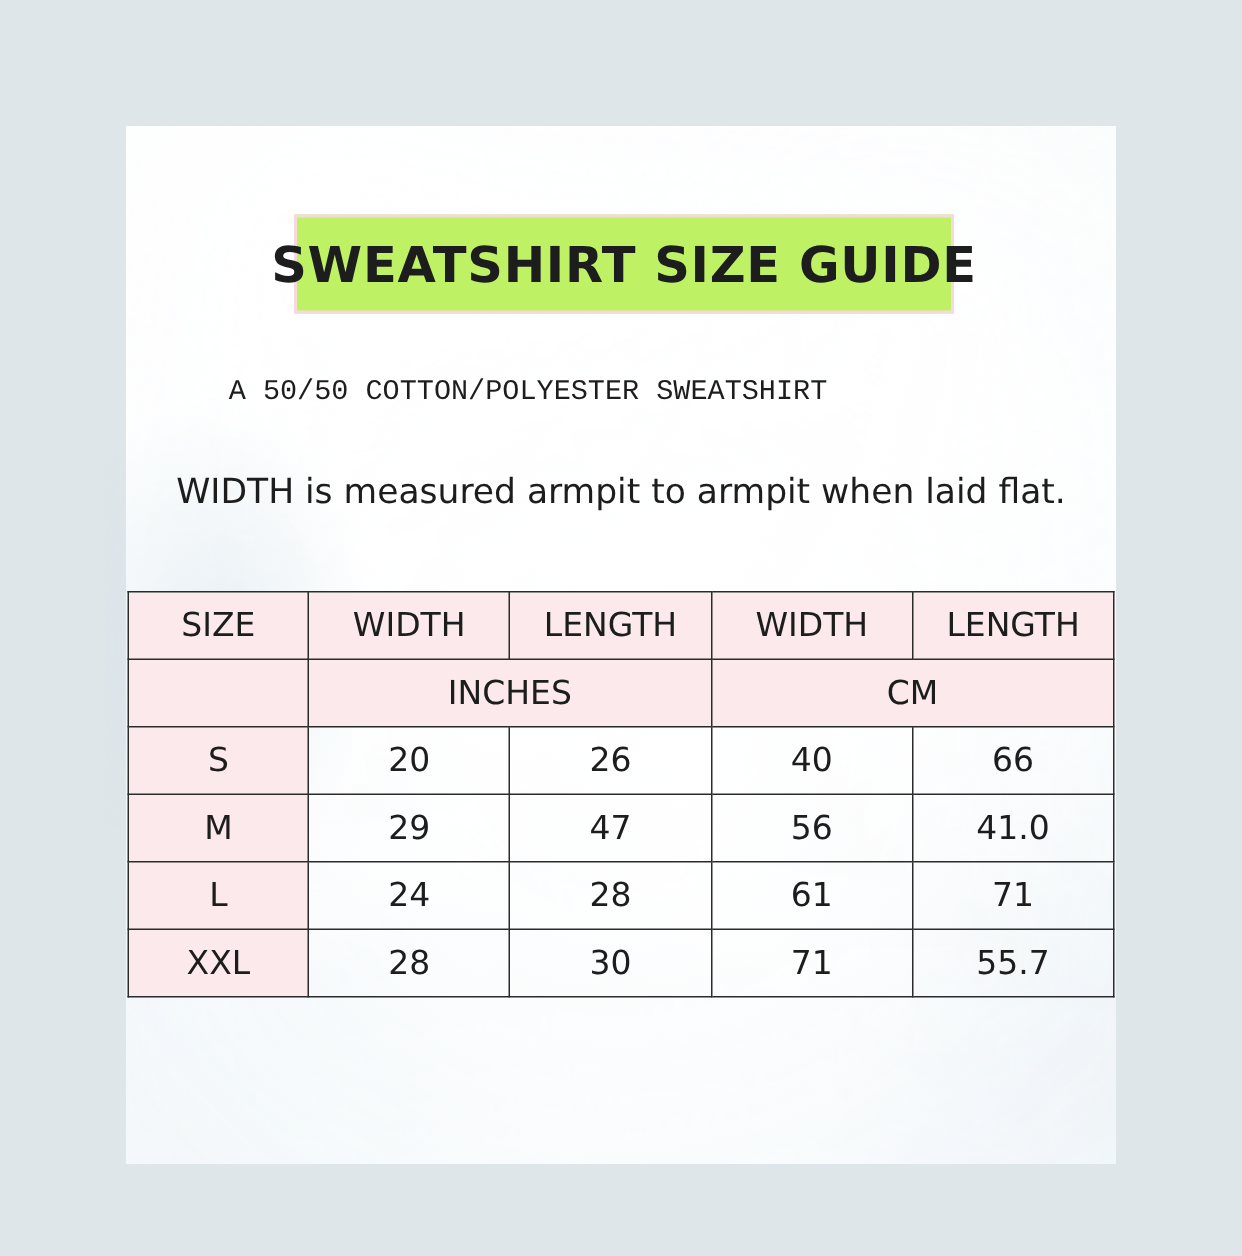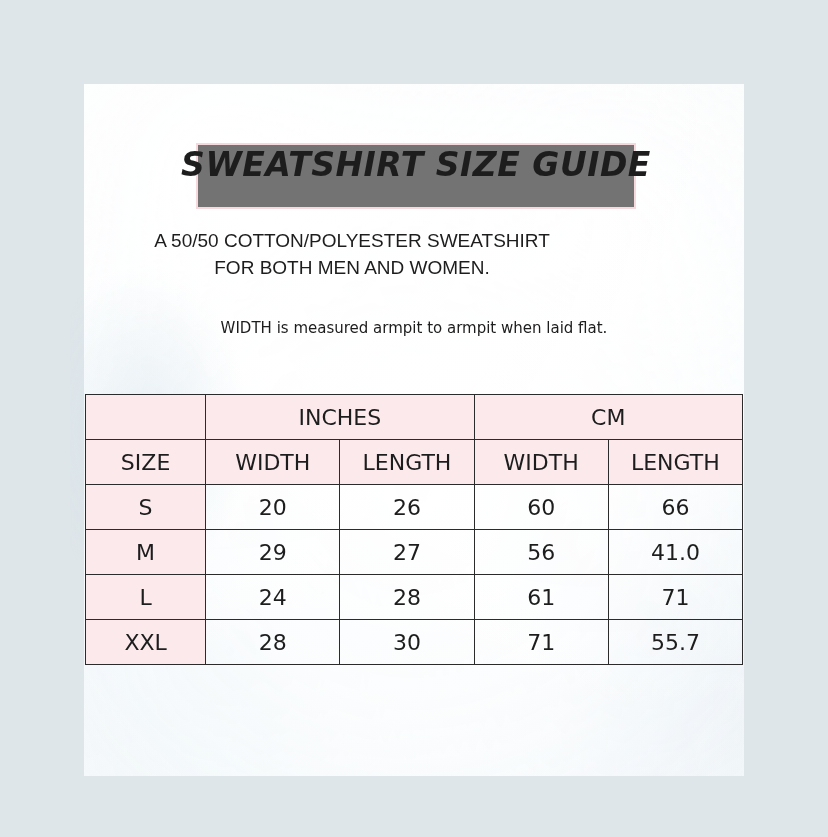--- a/index.html
+++ b/index.html
@@ -54,56 +54,55 @@
     height: 837px;
   }
 
   .title-box {
     position: absolute;
     left: 196px;
     top: 143px;
     width: 436px;
     height: 62px;
     border: 2px solid #f5d9dd;
-    background: #737373;
+    background: #bef264;
     display: flex;
-    align-items: flex-start;
+    align-items: center;
     justify-content: center;
-    font-style: italic;
   }
   .title-box .title {
     font-family: "DejaVu Sans", sans-serif;
     font-weight: bold;
     font-size: 33px;
     letter-spacing: 0.5px;
     color: #1d1d1d;
     white-space: nowrap;
   }
 
   .subtitle {
     position: absolute;
     left: 0;
-    top: 227px;
+    top: 248px;
     width: 704px;
     text-align: center;
-    font-family: Liberation Sans, sans-serif;
+    font-family: Liberation Mono, monospace;
     font-size: 19px;
     font-weight: 500;
     line-height: 27px;
     color: #1d1d1d;
   }
 
   .measure-note {
     position: absolute;
     left: 0;
     top: 316px;
     width: 828px;
     text-align: center;
     font-family: "DejaVu Sans", sans-serif;
-    font-size: 15px;
+    font-size: 23px;
     font-weight: 500;
     line-height: 24px;
     color: #1d1d1d;
   }
 
   table.size-table {
     position: absolute;
     left: 85px;
     top: 394px;
     width: 658px;
@@ -150,60 +149,59 @@
   <div class="watercolor"></div>
 
   <div class="content">
 
     <div class="title-box">
       <div class="title">SWEATSHIRT SIZE GUIDE</div>
     </div>
 
     <div class="subtitle">
       <div>A 50/50 COTTON/POLYESTER SWEATSHIRT</div>
-      <div>FOR BOTH MEN AND WOMEN.</div>
     </div>
 
     <div class="measure-note">
       <div>WIDTH is measured armpit to armpit when laid flat.</div>
     </div>
 
     <table class="size-table">
       <colgroup>
         <col class="col-size">
         <col class="col-val">
         <col class="col-val">
         <col class="col-val">
         <col class="col-val">
       </colgroup>
       <tbody>
-        <tr>
-          <td class="corner"></td>
-          <td class="hdr-unit" colspan="2">INCHES</td>
-          <td class="hdr-unit" colspan="2">CM</td>
-        </tr>
         <tr>
           <td class="hdr-col">SIZE</td>
           <td class="hdr-col">WIDTH</td>
           <td class="hdr-col">LENGTH</td>
           <td class="hdr-col">WIDTH</td>
           <td class="hdr-col">LENGTH</td>
         </tr>
+        <tr>
+          <td class="corner"></td>
+          <td class="hdr-unit" colspan="2">INCHES</td>
+          <td class="hdr-unit" colspan="2">CM</td>
+        </tr>
 
         <tr>
           <td class="size-cell">S</td>
           <td class="value-cell">20</td>
           <td class="value-cell">26</td>
-          <td class="value-cell">60</td>
+          <td class="value-cell">40</td>
           <td class="value-cell">66</td>
         </tr>
         <tr>
           <td class="size-cell">M</td>
           <td class="value-cell">29</td>
-          <td class="value-cell">27</td>
+          <td class="value-cell">47</td>
           <td class="value-cell">56</td>
           <td class="value-cell">41.0</td>
         </tr>
         <tr>
           <td class="size-cell">L</td>
           <td class="value-cell">24</td>
           <td class="value-cell">28</td>
           <td class="value-cell">61</td>
           <td class="value-cell">71</td>
         </tr>

